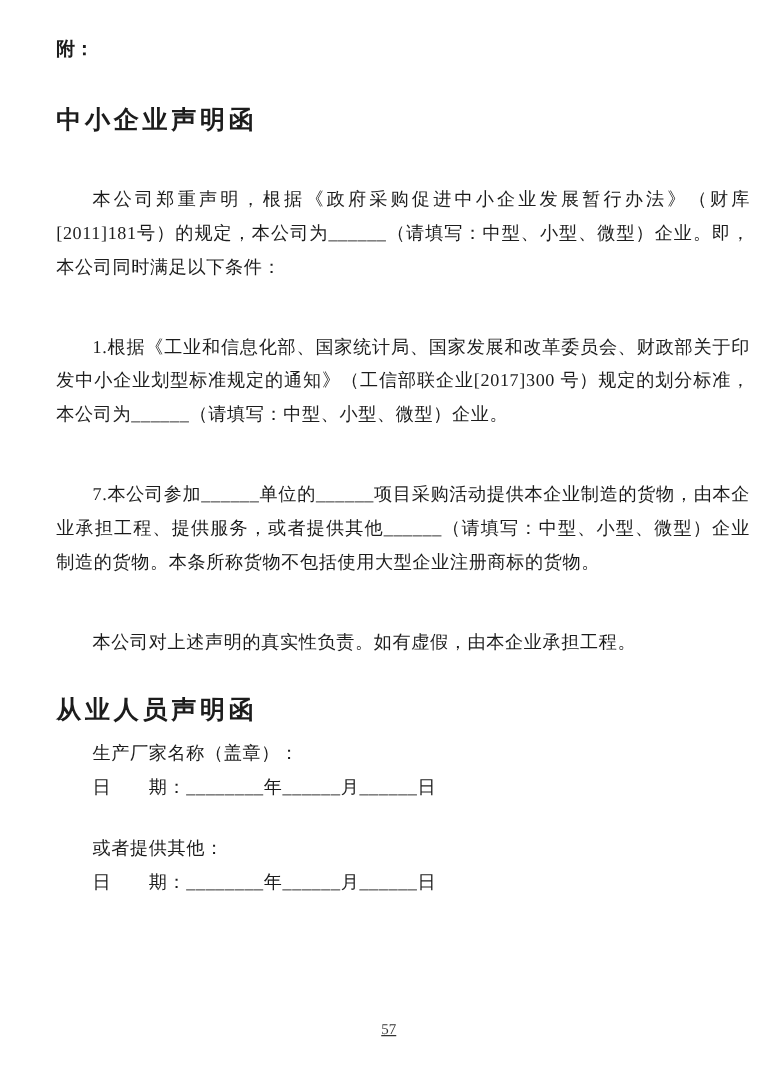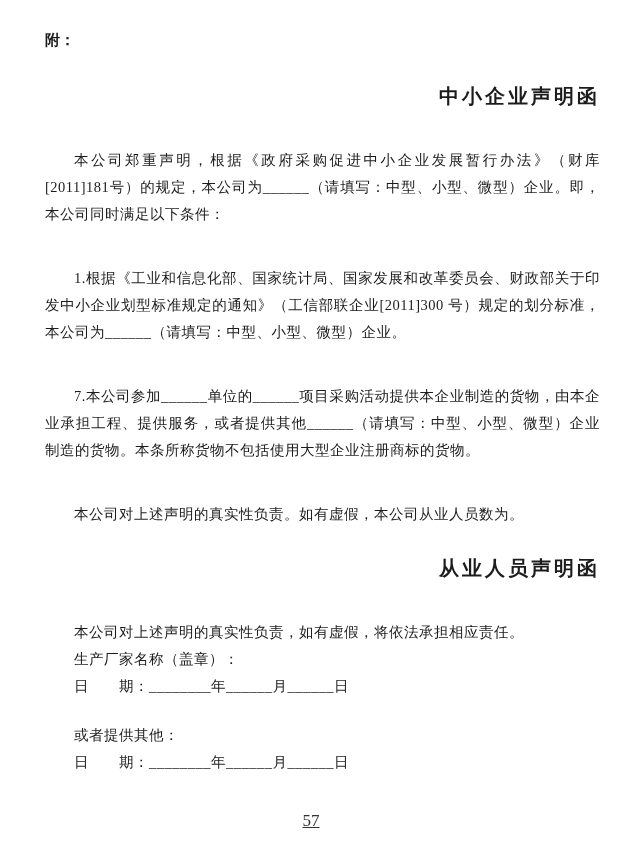--- a/index.html
+++ b/index.html
@@ -21,21 +21,21 @@
     padding: 30px 22px 0 45px;
   }
   .attachment {
     font-size: 15px;
     font-weight: bold;
     line-height: 20px;
   }
   .doc-title {
     font-size: 20px;
     font-weight: bold;
-    text-align: right;
+    text-align: left;
     letter-spacing: 3px;
     margin-top: 32px;
     margin-bottom: 16px;
     line-height: 28px;
   }
   .doc-title.second {
     margin-top: 26px;
     margin-bottom: 8px;
   }
   .para {
@@ -55,47 +55,46 @@
   }
   .gap {
     height: 22px;
   }
   .page-number {
     position: absolute;
     bottom: 26px;
     left: 0;
     width: 100%;
     text-align: center;
-    font-size: 17px;
+    font-size: 12px;
     color: #333333;
     text-decoration: underline;
   }
 </style>
 </head>
 <body>
 
 <div class="page">
   <div class="content">
 
     <div class="attachment">附：</div>
 
     <h1 class="doc-title">中小企业声明函</h1>
 
     <p class="para">本公司郑重声明，根据《政府采购促进中小企业发展暂行办法》（财库[2011]181号）的规定，本公司为______（请填写：中型、小型、微型）企业。即，本公司同时满足以下条件：</p>
 
-    <p class="para">1.根据《工业和信息化部、国家统计局、国家发展和改革委员会、财政部关于印发中小企业划型标准规定的通知》（工信部联企业[2011]300 号）规定的划分标准，本公司为______（请填写：中型、小型、微型）企业。</p>
+    <p class="para">1.根据《工业和信息化部、国家统计局、国家发展和改革委员会、财政部关于印发中小企业划型标准规定的通知》（工信部联企业[2017]300 号）规定的划分标准，本公司为______（请填写：中型、小型、微型）企业。</p>
 
     <p class="para">7.本公司参加______单位的______项目采购活动提供本企业制造的货物，由本企业承担工程、提供服务，或者提供其他______（请填写：中型、小型、微型）企业制造的货物。本条所称货物不包括使用大型企业注册商标的货物。</p>
 
-    <p class="para">本公司对上述声明的真实性负责。如有虚假，本公司从业人员数为。</p>
+    <p class="para">本公司对上述声明的真实性负责。如有虚假，由本企业承担工程。</p>
 
     <h1 class="doc-title second">从业人员声明函</h1>
 
 
-    <p class="para">本公司对上述声明的真实性负责，如有虚假，将依法承担相应责任。</p>
 
     <div class="sign-line">生产厂家名称（盖章）：</div>
 
     <div class="sign-line">日　　期：________年______月______日</div>
 
     <div class="gap"></div>
 
     <div class="sign-line">或者提供其他：</div>
 
     <div class="sign-line">日　　期：________年______月______日</div>

